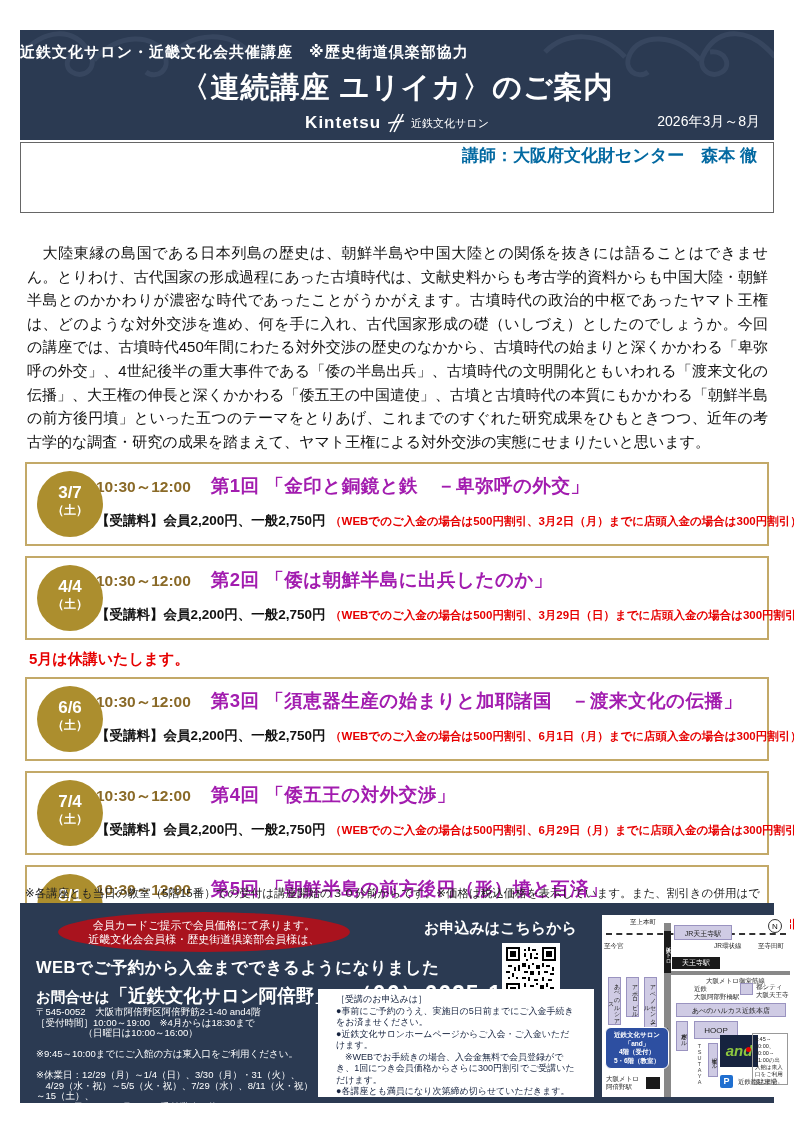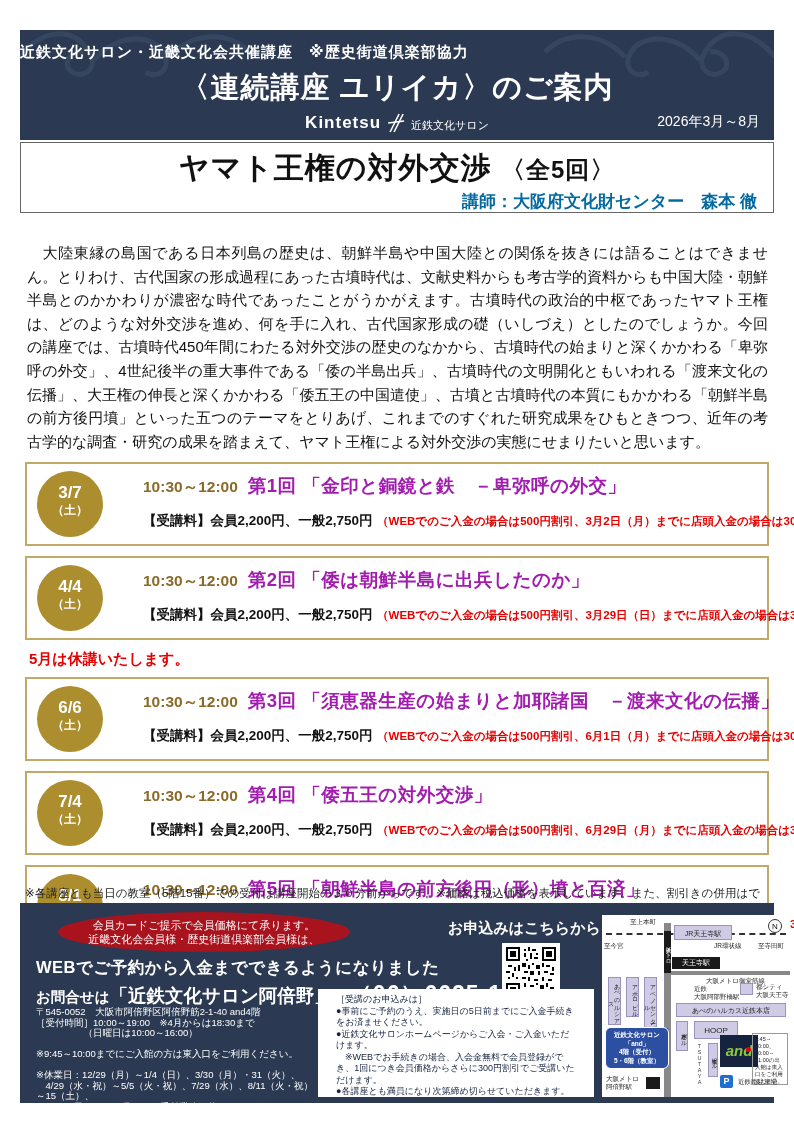--- a/index.html
+++ b/index.html
@@ -6,60 +6,60 @@
   html,body { background:#fff; }
   body { font-family:"Liberation Sans","DejaVu Sans",sans-serif; }
   .page { position:relative; width:794px; height:1123px; background:#fff; overflow:hidden; }
 
   
   .header { position:absolute; left:20px; top:30px; width:754px; height:110px; background:#2b3a52; color:#fff; overflow:hidden; }
   .flourish { position:absolute; opacity:.45; }
   .hdr-line1 { text-align:left; padding-top:13px; font-size:15px; font-weight:bold; letter-spacing:1px; position:relative; }
   .hdr-title { text-align:center; margin-top:6px; font-size:29px; font-weight:bold; letter-spacing:1px; position:relative; }
   .hdr-bottom { position:absolute; left:0; right:0; bottom:7px; height:22px; }
-  .logo-wrap { position:absolute; left:50%; transform:translateX(-50%); bottom:0; display:flex; align-items:flex-end; gap:6px; }
+  .logo-wrap { position:absolute; left:50%; transform:translateX(-50%); bottom:0; display:flex; align-items:center; gap:6px; }
   .logo-word { font-size:17px; font-weight:bold; letter-spacing:1px; }
   .logo-sub { font-size:11px; }
   .hdr-period { position:absolute; right:14px; bottom:2px; font-size:14px; }
 
   
   .titlebox { position:absolute; left:20px; top:142px; width:754px; height:71px; background:#fff; border:1px solid #666; }
   .course-title { text-align:center; padding-top:5px; font-size:30px; font-weight:bold; color:#111; letter-spacing:1px; }
   .course-title .cnt { font-size:24px; }
   .lecturer { text-align:right; padding-right:16px; margin-top:1px; font-size:17px; font-weight:bold; color:#0369a1; }
 
   .apply-strip { position:absolute; left:20px; top:214px; width:754px; height:21px; background:#e2750f; color:#fff; font-size:14px; font-weight:bold; line-height:21px; padding-left:8px; }
 
   
   .desc { position:absolute; left:27px; top:241px; width:741px; font-size:15px; line-height:23.6px; color:#111; text-align:justify; letter-spacing:0; }
 
   
   .sessions { position:absolute; left:25px; top:462px; width:744px; }
-  .sbox { position:relative; border:2px solid #c3a968; background:#fff; height:84px; margin-bottom:10px; padding:9px 8px 0 116px; }
+  .sbox { position:relative; border:2px solid #c3a968; background:#fff; height:84px; margin-bottom:10px; padding:9px 8px 0 69px; }
   .badge { position:absolute; left:10px; top:50%; transform:translateY(-50%); width:66px; height:66px; border-radius:50%; background:#ac8e2e; color:#fff; text-align:center; font-weight:bold; }
   .badge .d { display:block; font-size:17px; padding-top:13px; line-height:18px; }
   .badge .w { display:block; font-size:12px; line-height:16px; }
   .srow1 { white-space:nowrap; }
-  .stime { color:#8a6a28; font-size:15.5px; font-weight:bold; margin-right:10px; }
+  .stime { color:#8a6a28; font-size:15.5px; font-weight:bold; margin-right:20px; }
   .stitle { color:#a21caf; font-size:18.5px; font-weight:bold; letter-spacing:.5px; }
   .srow2 { margin-top:13px; white-space:nowrap; }
   .fee-black { color:#111; font-size:13.5px; font-weight:bold; }
   .fee-red { color:#e60000; font-size:11.5px; font-weight:bold; }
   .closed-note { color:#e60000; font-size:15px; font-weight:bold; margin:2px 0 8px 4px; }
   .footnote { position:absolute; left:25px; top:886px; width:746px; font-size:11.5px; color:#222; }
 
   
   .footer { position:absolute; left:20px; top:903px; width:754px; height:200px; background:#2b3a52; color:#fff; }
   .member-ellipse { position:absolute; left:38px; top:9px; width:292px; height:40px; background:#a9131e; border-radius:50%; display:flex; flex-direction:column; justify-content:center; text-align:center; font-size:11px; line-height:14px; }
   .web-note { position:absolute; left:16px; top:54px; font-size:16.5px; font-weight:bold; letter-spacing:.5px; }
   .contact { position:absolute; left:16px; top:76px; white-space:nowrap; }
   .contact .pfx { font-size:14.5px; font-weight:bold; }
   .contact .nm { font-size:18.5px; font-weight:bold; }
   .contact .ph { font-size:23px; font-weight:bold; letter-spacing:1px; }
-  .apply-heading { position:absolute; left:412px; top:16px; width:185px; text-align:center; font-size:15px; font-weight:bold; }
+  .apply-heading { position:absolute; left:388px; top:16px; width:185px; text-align:center; font-size:15px; font-weight:bold; }
   .qr { position:absolute; left:482px; top:40px; width:58px; height:58px; background:#fff; padding:4px; }
   .addr { position:absolute; left:16px; top:104px; width:280px; font-size:9.5px; line-height:10.5px; color:#fff; white-space:pre-line; }
   .infobox { position:absolute; left:298px; top:86px; width:276px; height:108px; background:#fff; color:#16233f; font-size:9px; line-height:11.5px; padding:5px 18px; white-space:pre-line; overflow:hidden; }
 
   
   .map { position:absolute; left:582px; top:12px; width:188px; height:182px; background:#fff; color:#222; overflow:hidden; }
   .map span, .map div { position:absolute; }
   .m-txt { font-size:6.5px; line-height:7.5px; color:#222; white-space:pre-line; }
   .m-box { background:#cfcbe4; border:.5px solid #9a93c0; text-align:center; color:#222; }
   .m-black { background:#1a1a1a; color:#fff; text-align:center; }
@@ -106,21 +106,20 @@
               <path d="M1,10 L17,8"></path>
           </g>
         </svg>
         <span class="logo-sub">近鉄文化サロン</span>
       </div>
       <span class="hdr-period">2026年3月～8月</span>
     </div>
   </div>
 
   <div class="titlebox">
-    <div class="course-title"><span>ヤマト王権の対外交渉</span> <span class="cnt">〈全5回〉</span></div>
     <div class="lecturer">講師：大阪府文化財センター　森本 徹</div>
   </div>
 
 
   <div class="desc">　大陸東縁の島国である日本列島の歴史は、朝鮮半島や中国大陸との関係を抜きには語ることはできません。とりわけ、古代国家の形成過程にあった古墳時代は、文献史料からも考古学的資料からも中国大陸・朝鮮半島とのかかわりが濃密な時代であったことがうかがえます。古墳時代の政治的中枢であったヤマト王権は、どのような対外交渉を進め、何を手に入れ、古代国家形成の礎（いしづえ）としたのでしょうか。今回の講座では、古墳時代450年間にわたる対外交渉の歴史のなかから、古墳時代の始まりと深くかかわる「卑弥呼の外交」、4世紀後半の重大事件である「倭の半島出兵」、古墳時代の文明開化ともいわれる「渡来文化の伝播」、大王権の伸長と深くかかわる「倭五王の中国遣使」、古墳と古墳時代の本質にもかかわる「朝鮮半島の前方後円墳」といった五つのテーマをとりあげ、これまでのすぐれた研究成果をひもときつつ、近年の考古学的な調査・研究の成果を踏まえて、ヤマト王権による対外交渉の実態にせまりたいと思います。</div>
 
   <div class="sessions">
 
     <div class="sbox">
       <div class="badge">

